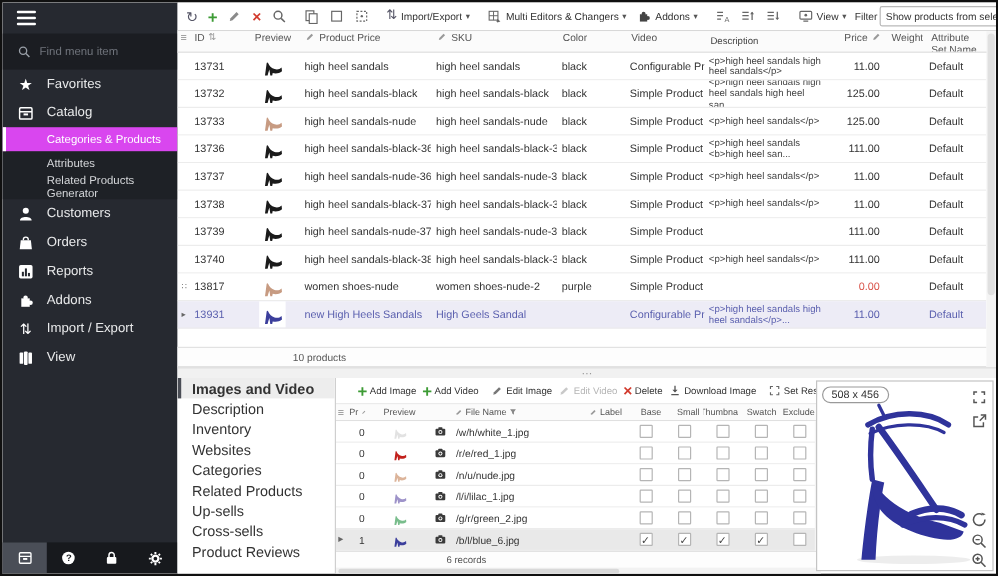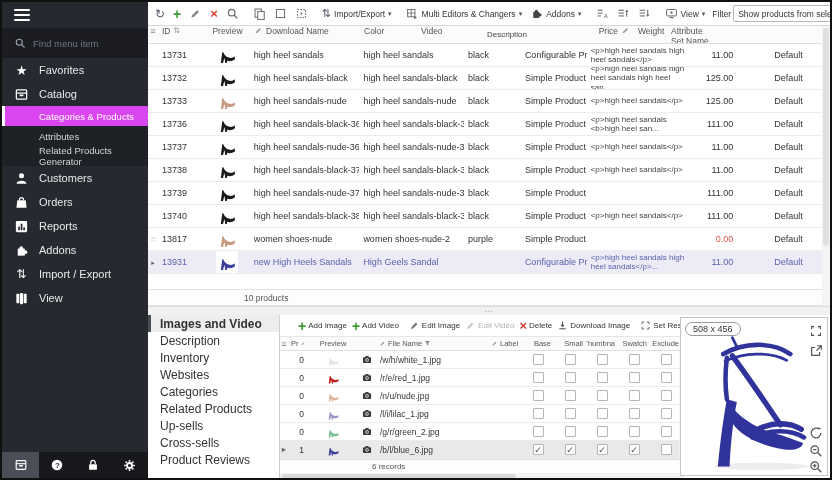--- a/index.html
+++ b/index.html
@@ -467,21 +467,27 @@
       <div class="gc c-id sorticon">
           <span>ID</span>
         </div>
       <div class="gc c-prev">
           <span>Preview</span>
         </div>
       <div class="gc c-name">
           <svg width="9" height="9" style="color:#999">
             <use href="#i-pencil"></use>
           </svg>
-          <span>Download Name</span>
+          <span>Product Price</span>
+        </div>
+      <div class="gc c-sku">
+          <svg width="9" height="9" style="color:#999">
+            <use href="#i-pencil"></use>
+          </svg>
+          <span>SKU</span>
         </div>
       <div class="gc c-color">
           <span>Color</span>
         </div>
       <div class="gc c-type">
           <span>Video</span>
         </div>
       <div class="gc c-desc">
           <span>Description</span>
         </div>

